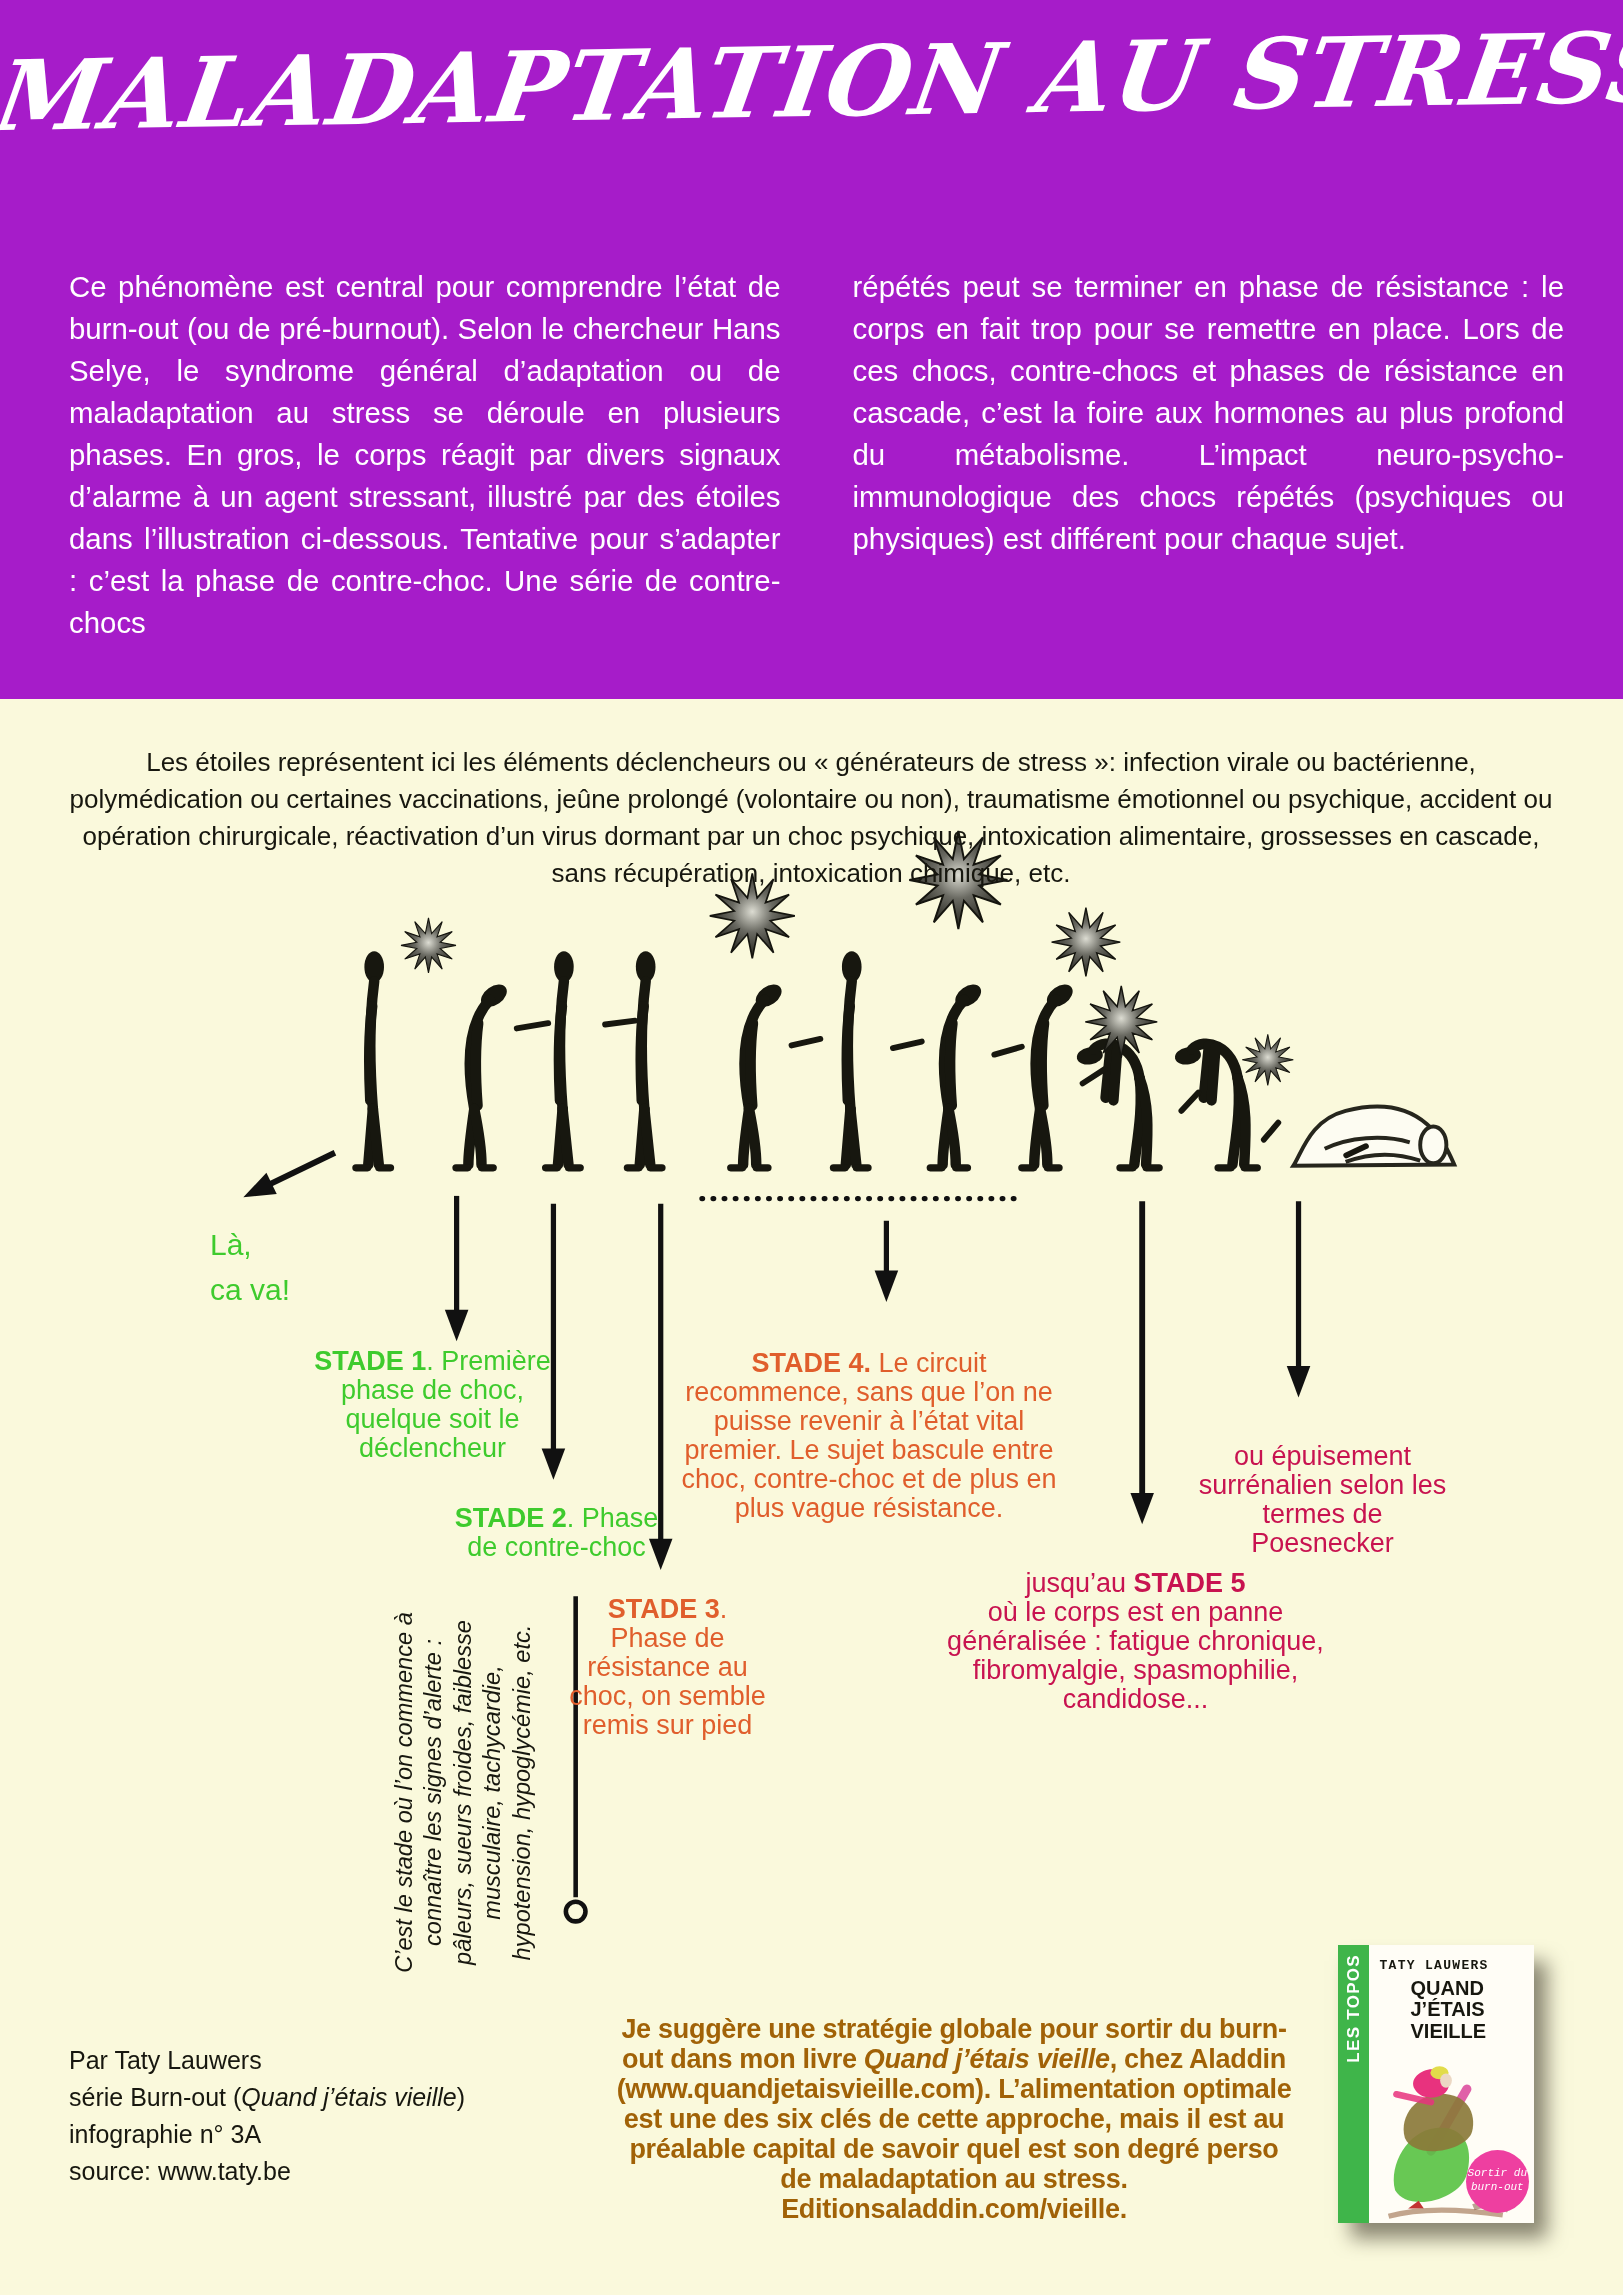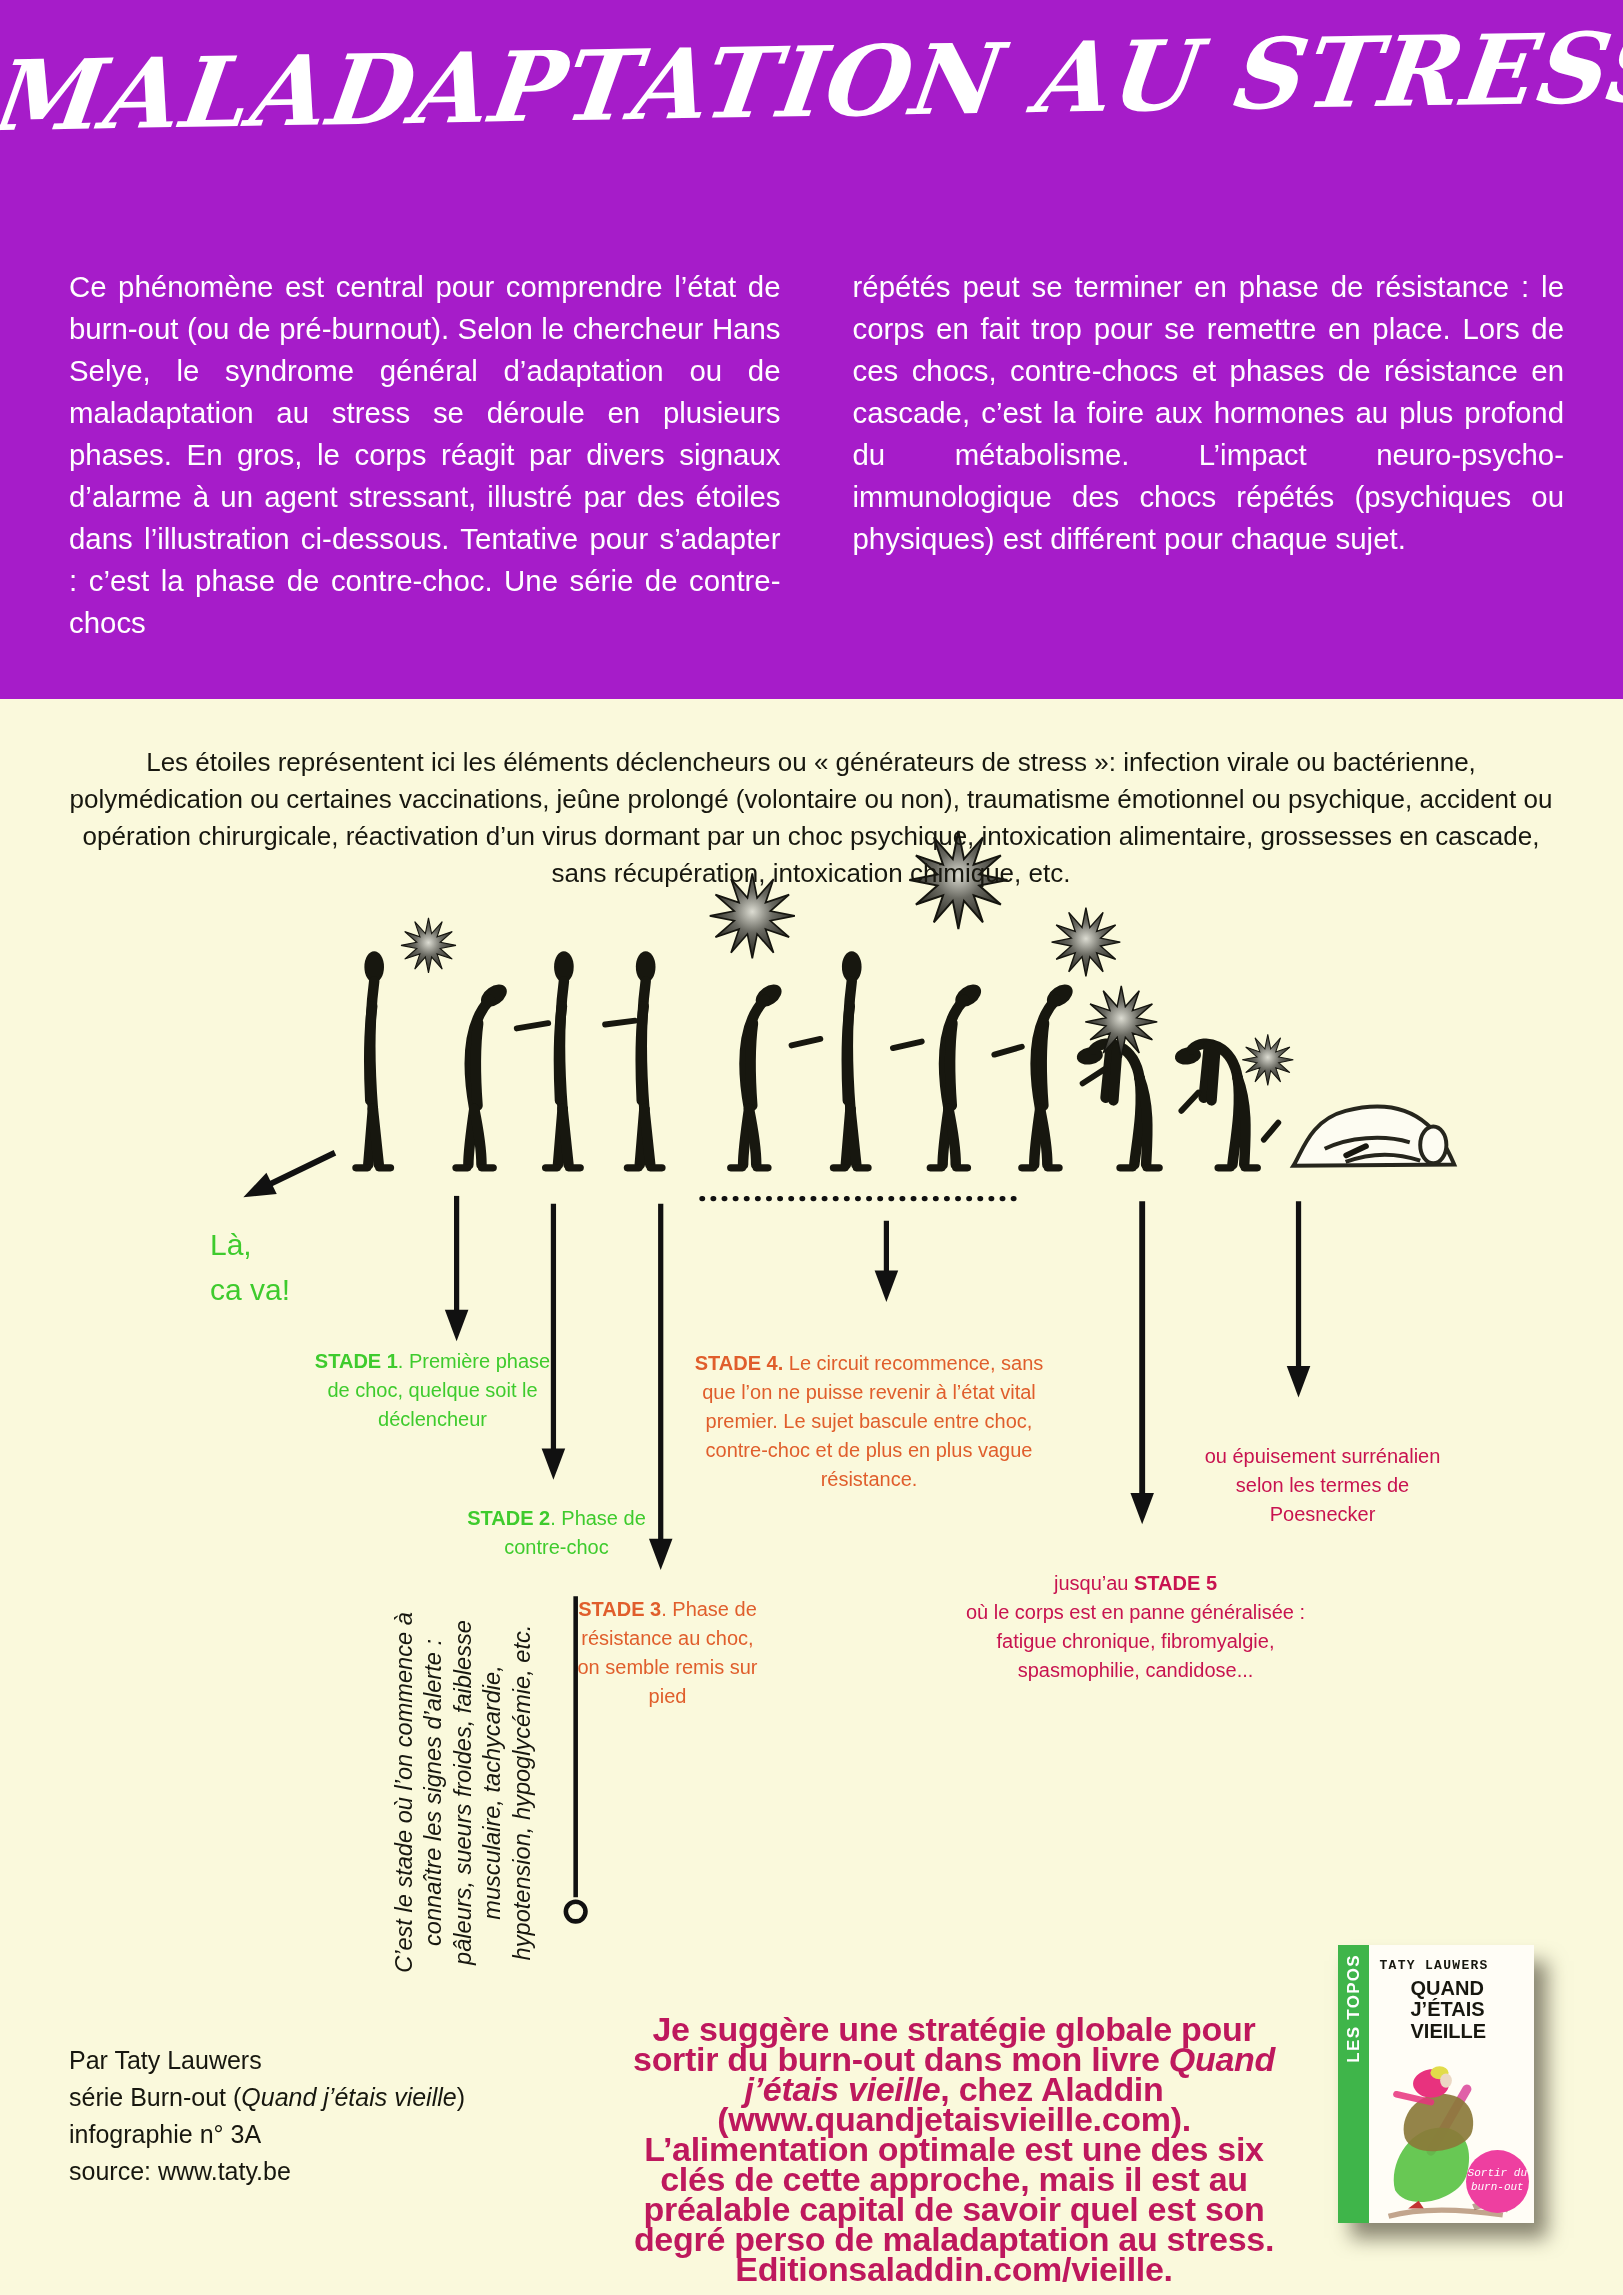--- a/index.html
+++ b/index.html
@@ -16,40 +16,40 @@
   .hdr .col{width:712px;font-size:29.4px;line-height:42px;text-align:justify;hyphens:none;}
 
   
   .triggers{position:absolute;left:62px;top:718px;width:1498px;text-align:center;
             color:#17170f;font-size:26px;line-height:37px;z-index:2;}
 
   
   .scene{position:absolute;left:0;top:0;width:1623px;height:2295px;z-index:1;}
 
   
-  .anno{position:absolute;z-index:2;font-size:20px;line-height:29px;text-align:center;}
+  .anno{position:absolute;z-index:2;font-size:27px;line-height:29px;text-align:center;}
   .green{color:#3ecb2d;}
   .orange{color:#e05e2c;}
   .magenta{color:#c81350;}
   .b{font-weight:bold;}
   .la-ca-va{left:167px;top:1222px;width:170px;text-align:left;font-size:30px;line-height:45px;white-space:pre-line;margin-left:43px;}
   .stade1{left:308px;top:1347px;width:249px;}
   .stade2{left:452px;top:1504px;width:209px;}
   .stade3{left:568px;top:1595px;width:199px;}
   .stade4{left:681px;top:1349px;width:376px;}
   .stade5{left:942px;top:1569px;width:387px;}
   .epuisement{left:1194px;top:1442px;width:257px;}
   .alert-signs{left:285px;top:1714px;width:366px;height:157px;transform:rotate(-90deg);
                color:#17170f;font-style:italic;font-size:23.6px;line-height:29.4px;}
 
   
   .credit{position:absolute;left:69px;top:2030px;width:406px;color:#17170f;
           font-size:25px;line-height:37px;z-index:2;text-align:left;margin-top:12px;}
-  .note{position:absolute;left:612px;top:2014px;width:684px;color:#be185d;
-        font-size:34px;line-height:30px;font-weight:bold;text-align:center;
+  .note{position:absolute;left:612px;top:2014px;width:684px;color:#a16207;
+        font-size:27px;line-height:30px;font-weight:bold;text-align:center;
         letter-spacing:-0.3px;z-index:2;}
   .it{font-style:italic;}
 
   
   .book{position:absolute;left:1338px;top:1945px;width:196px;height:278px;background:#fffdf6;
         display:flex;z-index:2;box-shadow:13px 15.7px 18.3px rgba(45,40,25,.55);}
   .spine{width:31px;background:#3fb54a;display:flex;align-items:flex-start;justify-content:center;}
   .spine span{writing-mode:vertical-rl;transform:rotate(180deg);color:#fff;font-weight:bold;
               font-size:17px;letter-spacing:1.3px;margin-top:9.2px;}
   .cover{flex:1;position:relative;padding:13px 7.9px 0 10.5px;}

